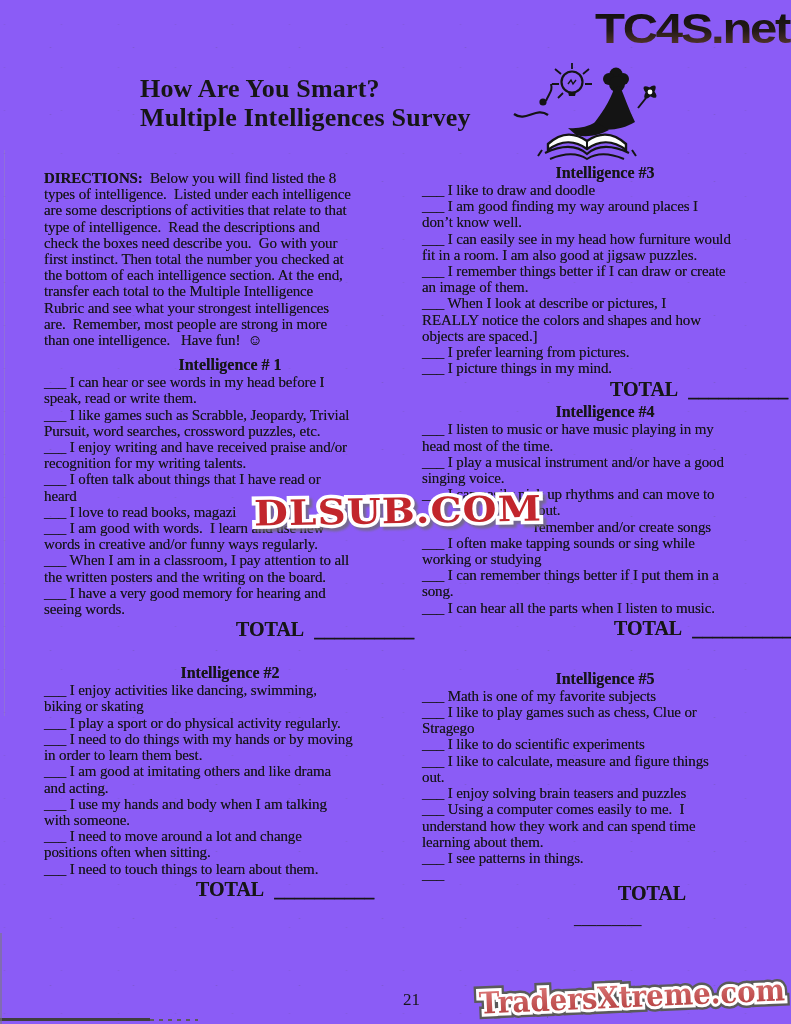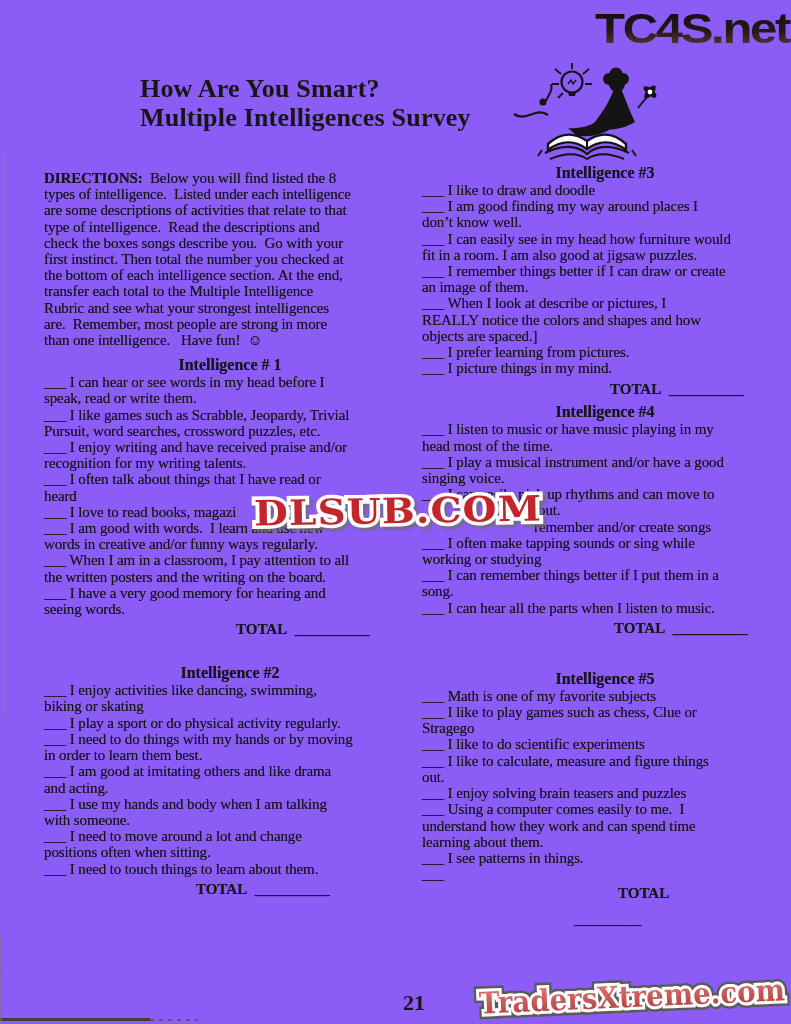--- a/index.html
+++ b/index.html
@@ -16,35 +16,35 @@
   .col-left{left:44px;top:170px;width:372px;}
   .col-right{left:422px;top:164px;width:366px;}
   .tline{font-size:15px;line-height:16.2px;white-space:pre;letter-spacing:-.12px;
          text-shadow:0 0 .4px rgba(0,0,0,.55);}
   .sec-heading{font-size:16px;font-weight:bold;text-align:center;line-height:18px;
          text-shadow:0 0 .4px rgba(0,0,0,.55);}
   .sec.s1{margin-top:8px;}
   .sec.s2{margin-top:26px;}
   .sec.s4{margin-top:5px;}
   .sec.s5{margin-top:33px;}
-  .total{font-weight:bold;font-size:15px;line-height:18px;white-space:pre;margin-top:3px;
+  .total{font-weight:bold;font-size:20px;line-height:18px;white-space:pre;margin-top:3px;
          text-shadow:0 0 .4px rgba(0,0,0,.55);}
   .s1-total{padding-left:192px;}
   .s2-total{padding-left:152px;}
   .s3-total{padding-left:188px;margin-top:4px;}
   .s4-total{padding-left:192px;}
   .s5-total{padding-left:196px;margin-top:2px;}
   .total-underline{font-weight:bold;font-size:15px;line-height:18px;white-space:pre;
          padding-left:152px;margin-top:8px;}
   .wm{position:absolute;}
   .wm-top{left:592px;top:2px;width:200px;height:52px;}
   .wm-mid{left:250px;top:486px;width:296px;height:50px;}
   .wm-bottom{left:472px;top:972px;width:320px;height:50px;}
   .clipart{position:absolute;left:512px;top:62px;width:152px;height:106px;}
-  .page-number{position:absolute;left:403px;top:990px;font-weight:bold;font-size:22px;}
+  .page-number{position:absolute;left:403px;top:990px;font-weight:normal;font-size:17px;}
   .scan-line-bottom{position:absolute;left:0;top:1018px;width:150px;height:3px;background:#3e3e3e;}
   .scan-line-dash{position:absolute;left:150px;top:1019px;width:48px;height:2px;
          background:repeating-linear-gradient(90deg,#5a5a5a 0 4px,transparent 4px 9px);}
   .scan-edge-a{position:absolute;left:0;top:933px;width:2px;height:91px;background:#7a7a7a;opacity:.55;}
   .scan-edge-b{position:absolute;left:4px;top:150px;width:1px;height:566px;background:#9a9a9a;opacity:.3;}
 </style>
 </head>
 <body>
 
 <div class="page">
@@ -99,21 +99,21 @@
       <path d="M134 36 L126 46" stroke="#141414" stroke-width="2"></path>
     </g>
   </svg>
 
   <div class="col col-left">
     <div class="directions">
         <div class="tline"><b>DIRECTIONS:</b>  Below you will find listed the 8</div>
         <div class="tline">types of intelligence.  Listed under each intelligence</div>
         <div class="tline">are some descriptions of activities that relate to that</div>
         <div class="tline">type of intelligence.  Read the descriptions and</div>
-        <div class="tline">check the boxes songs describe you.  Go with your</div>
+        <div class="tline">check the boxes need describe you.  Go with your</div>
         <div class="tline">first instinct. Then total the number you checked at</div>
         <div class="tline">the bottom of each intelligence section. At the end,</div>
         <div class="tline">transfer each total to the Multiple Intelligence</div>
         <div class="tline">Rubric and see what your strongest intelligences</div>
         <div class="tline">are.  Remember, most people are strong in more</div>
         <div class="tline">than one intelligence.   Have fun!  ☺</div>
       </div>
   <section class="sec s1">
         <div class="sec-heading">Intelligence # 1</div>
         <div class="tline">___ I can hear or see words in my head before I</div>

